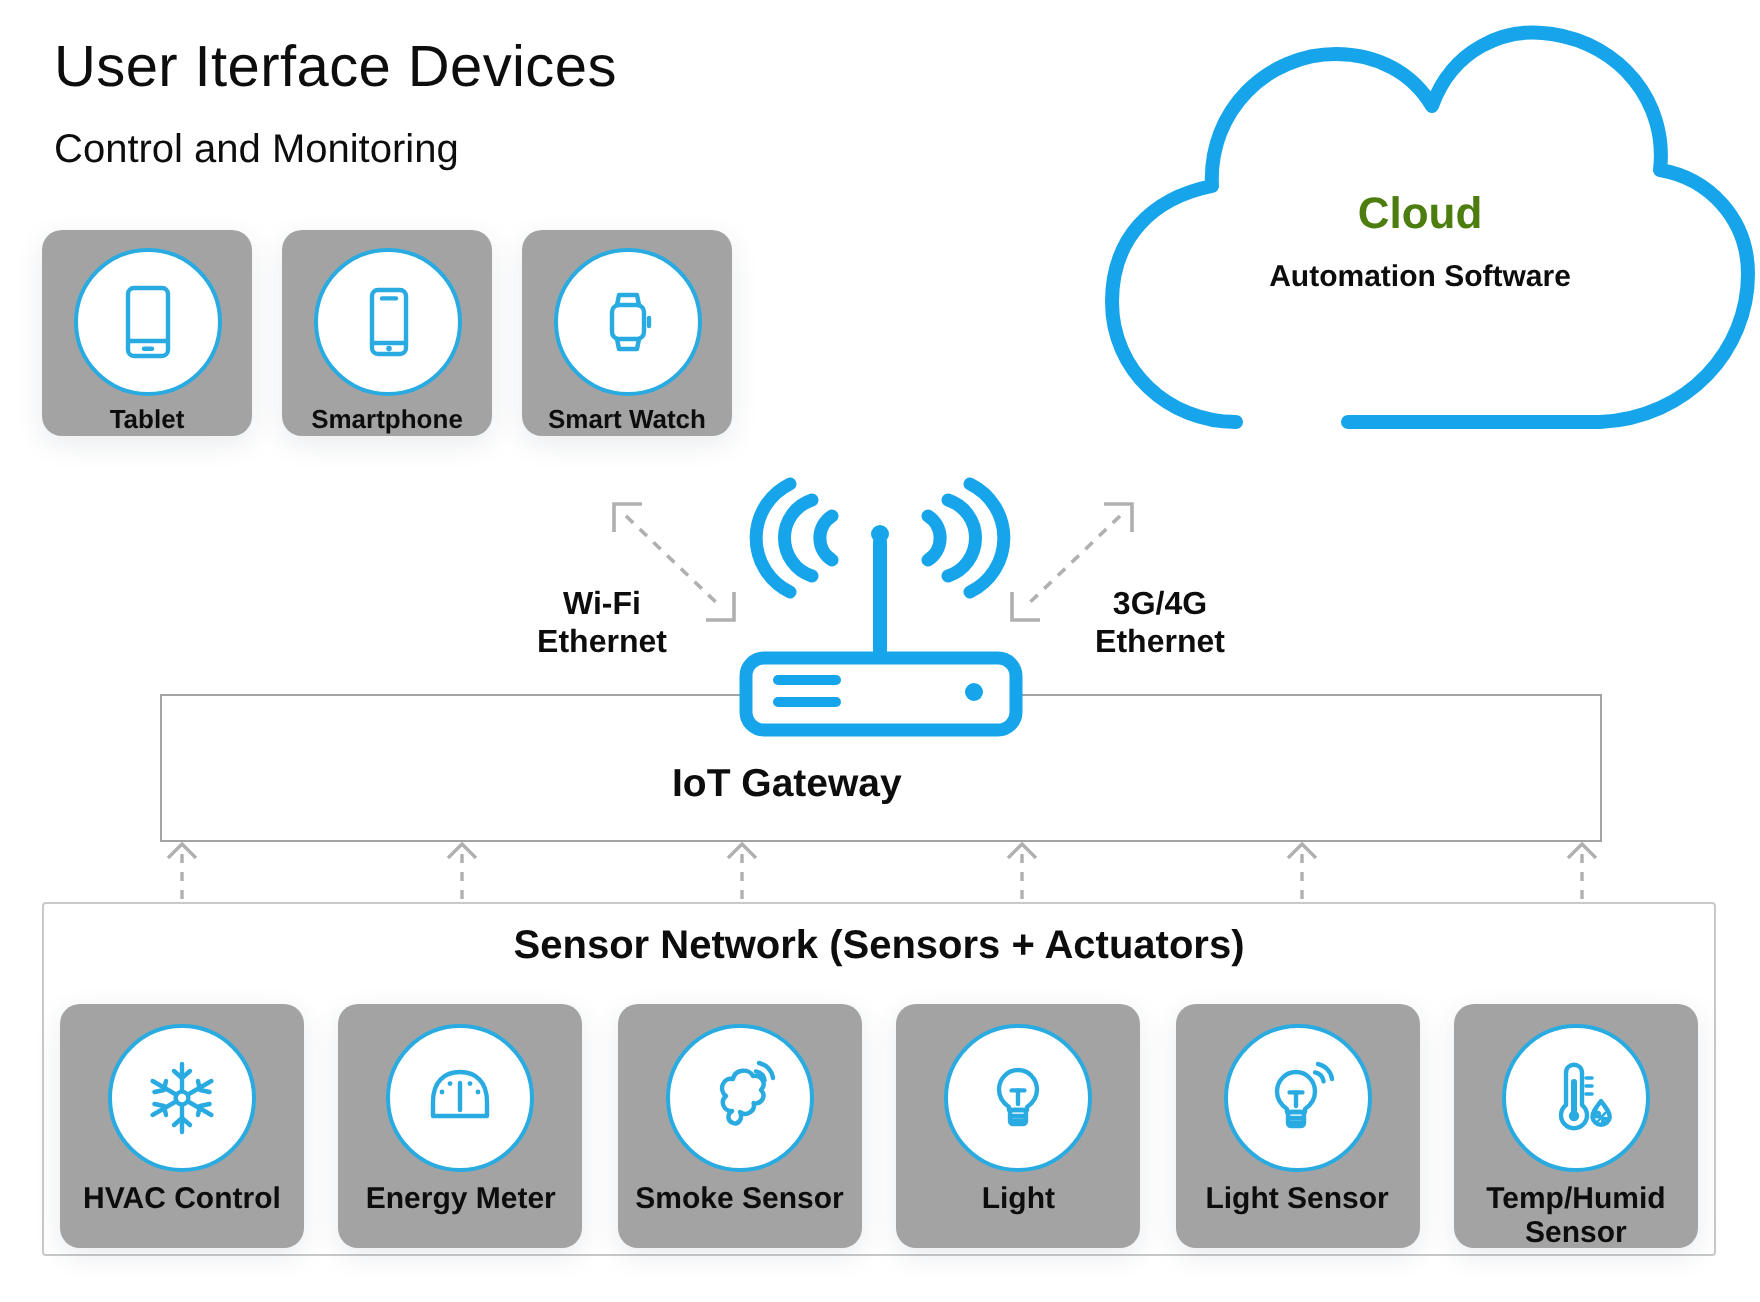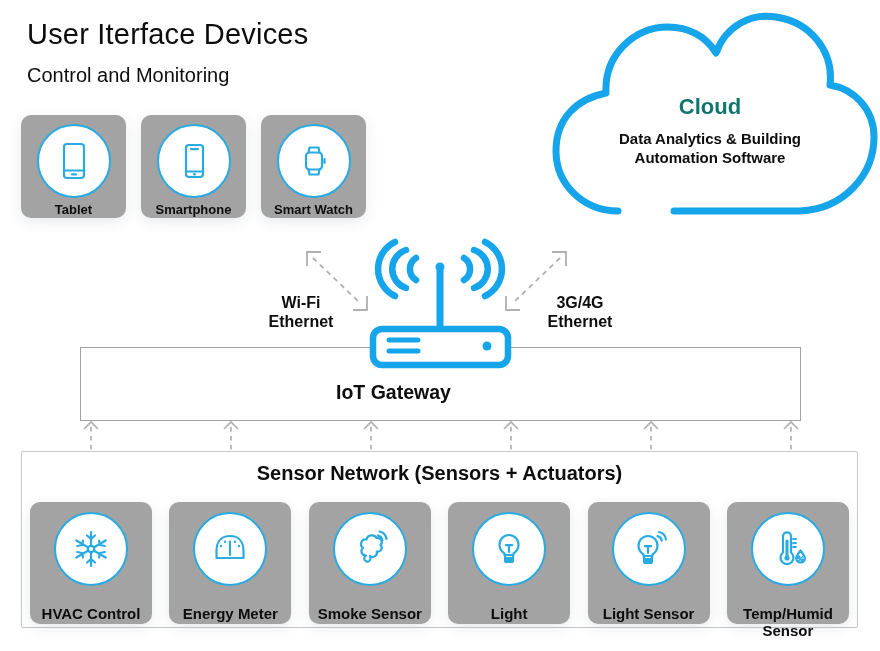--- a/index.html
+++ b/index.html
@@ -18,21 +18,21 @@
   }
   .device-card{top:115px;width:105px;height:103px;padding-top:9px;box-sizing:border-box;}
   .icon-circle{
     width:70px;height:70px;border:2px solid #29ABE2;border-radius:50%;
     display:flex;align-items:center;justify-content:center;flex:0 0 auto;background:#fff;
   }
   .card-label{font-size:13px;font-weight:700;text-align:center;margin-top:5px;line-height:1.1;}
   
   .cloud{position:absolute;left:546px;top:12px;width:334px;height:210px;}
   .cloud svg{position:absolute;left:0;top:0;}
-  .cloud-title{position:absolute;left:0;right:6px;top:82px;text-align:center;font-size:22px;font-weight:700;color:#0f766e;}
+  .cloud-title{position:absolute;left:0;right:6px;top:82px;text-align:center;font-size:22px;font-weight:700;color:#4d7c0f;}
   .cloud-sub{position:absolute;left:0;right:6px;top:118px;text-align:center;font-size:15px;font-weight:700;line-height:1.25;}
   
   .gateway-rect{position:absolute;left:80px;top:347px;width:719px;height:72px;border:1px solid #a3a3a3;background:transparent;}
   .router{position:absolute;left:366px;top:236px;width:148px;height:140px;}
   .gateway-label{position:absolute;left:336px;top:381px;width:200px;font-size:19.5px;font-weight:700;}
   .link-label{position:absolute;top:294px;width:120px;text-align:center;font-size:16px;font-weight:700;line-height:1.18;white-space:pre-line;}
   .link-label.left{left:241px;}
   .link-label.right{left:520px;}
   .diag-arrow{position:absolute;width:66px;height:64px;top:249px;}
   .diag-arrow.left{left:304px;}
@@ -40,21 +40,21 @@
   
   .v-arrow{position:absolute;top:420px;width:18px;height:84px;}
   
   .sensor-box{
     position:absolute;left:21px;top:451px;width:837px;height:177px;
     border:1px solid #c9c9c9;border-radius:2px;background:#fff;box-sizing:border-box;
   }
   .sensor-title{position:absolute;left:0;right:0;top:10px;text-align:center;font-size:20px;font-weight:700;}
   .sensor-row{position:absolute;left:8px;right:8px;top:50px;display:flex;justify-content:space-between;}
   .sensor-card{position:relative;width:122px;height:122px;padding-top:10px;box-sizing:border-box;}
-  .sensor-card .card-label{font-size:15px;margin-top:20px;padding:0 2px;}
+  .sensor-card .card-label{font-size:15px;margin-top:6px;padding:0 2px;}
   
   .ic{stroke:#29ABE2;fill:none;stroke-width:2.2;stroke-linecap:round;stroke-linejoin:round;}
 </style>
 </head>
 <body>
 
 <div class="canvas">
 
   <div class="page-title">User Iterface Devices</div>
   <div class="page-subtitle">Control and Monitoring</div>
@@ -102,21 +102,20 @@
                C 58 43, 88 15, 122 15
                C 142 15, 160 24, 170 41
                C 180 13, 206 1, 230 5
                C 264 10, 288 39, 284 73
                C 308 77, 328 97, 328 125
                C 328 163, 298 197, 254 199
                L 128 199" fill="#ffffff" stroke="#16A5EA" stroke-width="7" stroke-linecap="round" stroke-linejoin="round"></path>
     </svg>
     <div class="cloud-title">Cloud</div>
     <div class="cloud-sub">
-      <div>Data Analytics &amp; Building</div>
       <div>Automation Software</div>
     </div>
   </div>
 
   <div class="gateway-rect"></div>
 
   <div class="router">
     <svg width="148" height="140" viewBox="0 0 148 140">
       <g stroke="#16A5EA" fill="none" stroke-linecap="round" stroke-linejoin="round">
 

